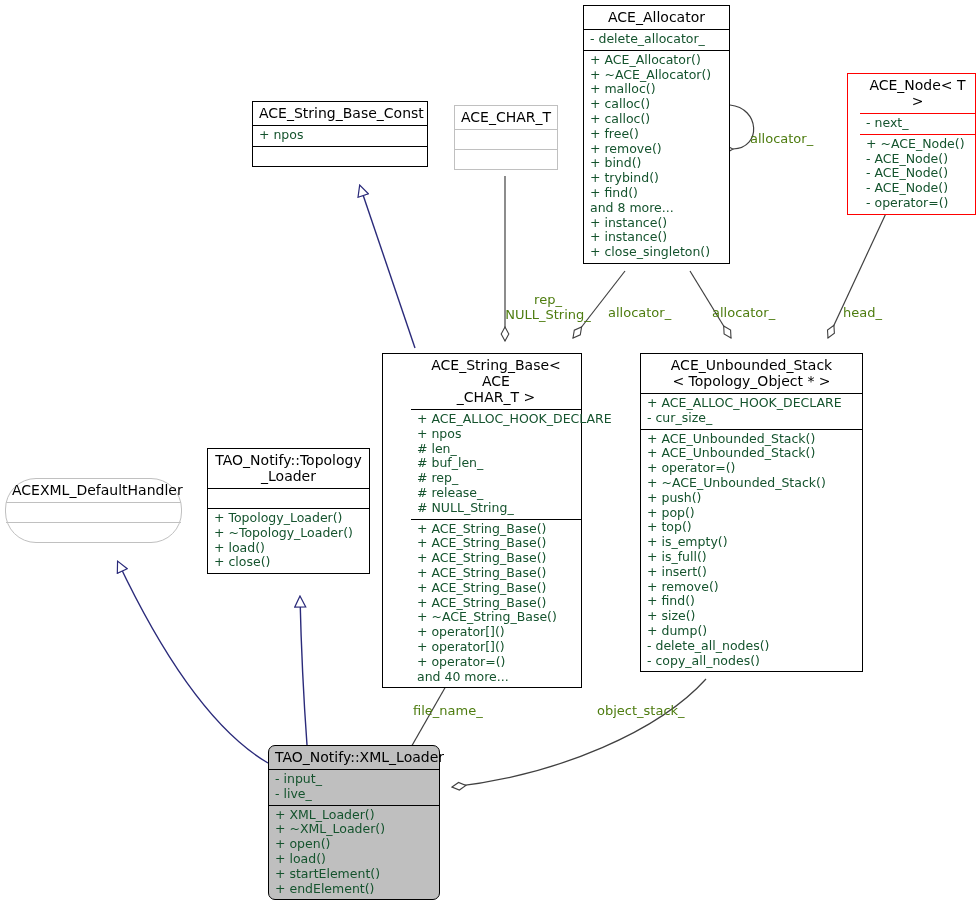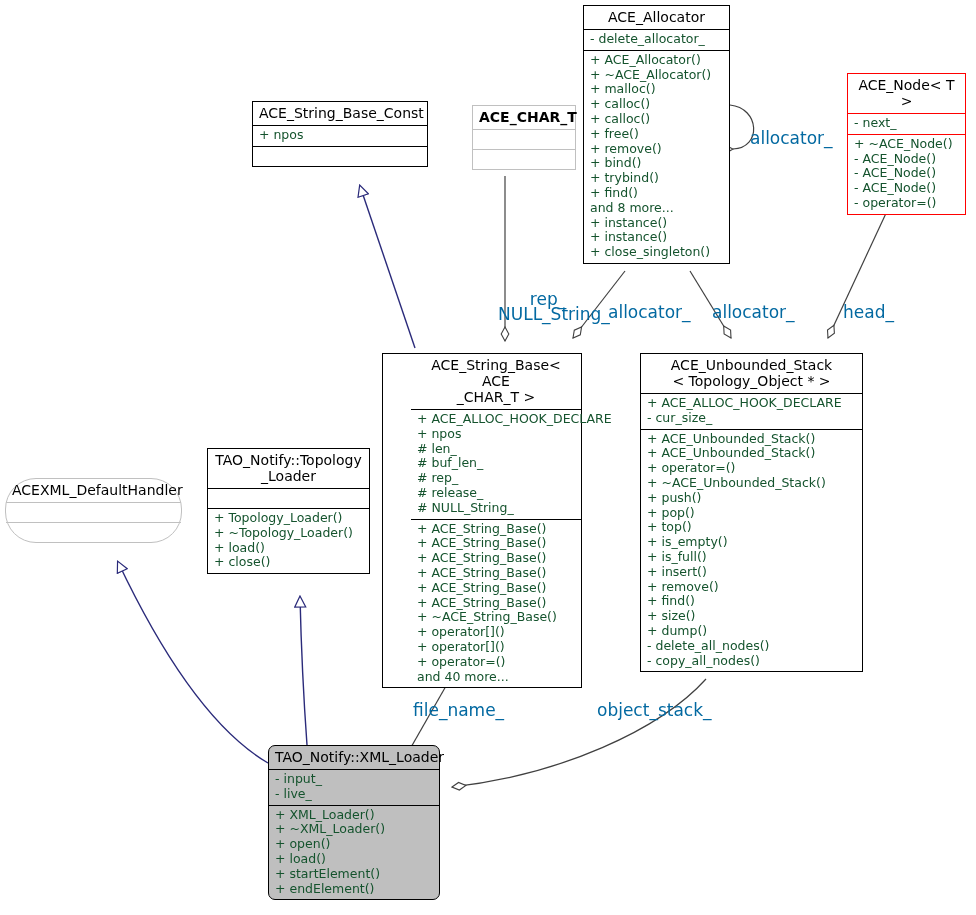--- a/index.html
+++ b/index.html
@@ -54,23 +54,23 @@
     font-size: 12.5px;
     line-height: 14.8px;
     color: #14532d;
     text-align: left;
   }
   .attrs .row, .ops .row { white-space: pre; }
   .empty-cmp { height: 20px; }
 
   .edge-label {
     position: absolute;
-    font-size: 17px;
+    font-size: 13px;
     line-height: 15px;
-    color: #0369a1;
+    color: #4d7c0f;
     white-space: pre-line;
     z-index: 6;
   }
   .edge-label.center { text-align: center; }
 </style>
 </head>
 <body>
 
 <div id="canvas">
 
@@ -139,21 +139,21 @@
       <div class="row">+ bind()</div>
       <div class="row">+ trybind()</div>
       <div class="row">+ find()</div>
       <div class="row">and 8 more...</div>
       <div class="row">+ instance()</div>
       <div class="row">+ instance()</div>
       <div class="row">+ close_singleton()</div>
     </div>
   </div>
 
-  <div class="umlbox red-border" id="box-ace-node" style="left:847px; top:73px; width:119px;">
+  <div class="umlbox red-border" id="box-ace-node" style="left:847px; top:73px; width:129px;padding-left:12px;">
     <div class="cmp title">ACE_Node&lt; T &gt;</div>
     <div class="cmp attrs sep-top">
       <div class="row">- next_</div>
     </div>
     <div class="cmp ops sep-top">
       <div class="row">+ ~ACE_Node()</div>
       <div class="row">- ACE_Node()</div>
       <div class="row">- ACE_Node()</div>
       <div class="row">- ACE_Node()</div>
       <div class="row">- operator=()</div>
@@ -161,21 +161,21 @@
   </div>
 
   <div class="umlbox" id="box-ace-string-base-const" style="left:252px; top:101px; width:176px;">
     <div class="cmp title">ACE_String_Base_Const</div>
     <div class="cmp attrs sep-top">
       <div class="row">+ npos</div>
     </div>
     <div class="cmp ops sep-top empty-cmp"></div>
   </div>
 
-  <div class="umlbox gray-border" id="box-ace-char-t" style="left:472px; top:105px; width:104px;font-weight:bold;">
+  <div class="umlbox gray-border" id="box-ace-char-t" style="left:454px; top:105px; width:104px;">
     <div class="cmp title">ACE_CHAR_T</div>
     <div class="cmp attrs sep-top empty-cmp"></div>
     <div class="cmp ops sep-top empty-cmp"></div>
   </div>
 
   <div class="umlbox" id="box-ace-string-base" style="left:382px; top:353px; width:200px;padding-left:28px;">
     <div class="cmp title">ACE_String_Base&lt; ACE
 _CHAR_T &gt;</div>
     <div class="cmp attrs sep-top">
       <div class="row">+ ACE_ALLOC_HOOK_DECLARE</div>

